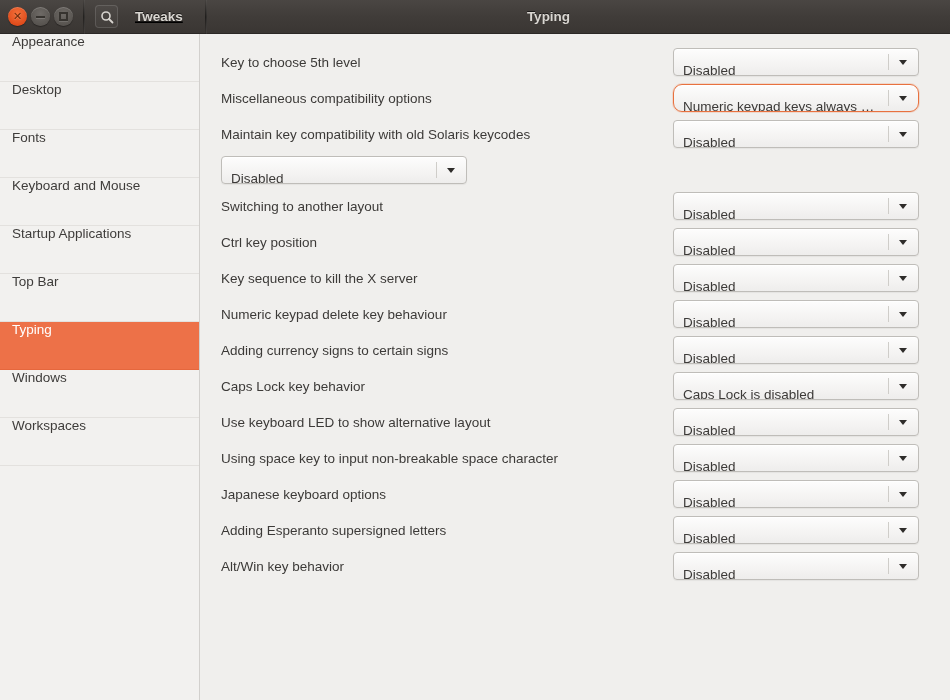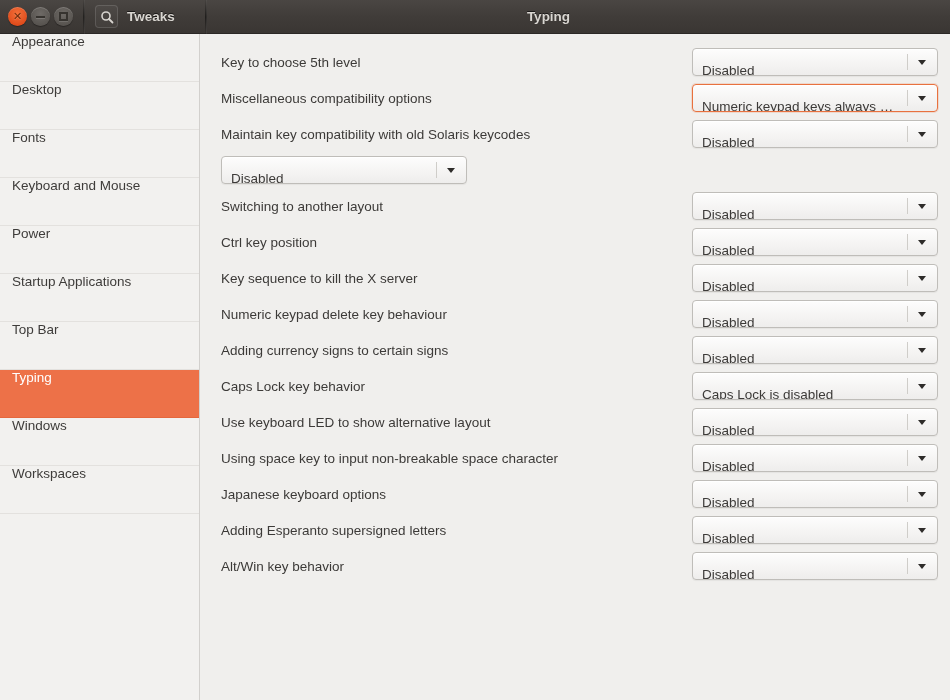--- a/index.html
+++ b/index.html
@@ -72,25 +72,26 @@
     height: 34px;
     background: linear-gradient(to bottom, rgba(0,0,0,0.05), rgba(0,0,0,0.45), rgba(0,0,0,0.05));
     border-right: 1px solid rgba(255,255,255,0.07);
     margin-left: 10px;
     flex: 0 0 auto;
   }
 
   .app-head {
     display: flex;
     align-items: center;
-    gap: 9px;
+    gap: 17px;
     padding-left: 10px;
     flex: 0 0 auto;
     width: 120px;
     box-sizing: border-box;
+    text-decoration: underline;
   }
   .search-btn {
     width: 23px;
     height: 23px;
     border-radius: 4px;
     border: 1px solid rgba(255,255,255,0.13);
     background: rgba(255,255,255,0.04);
     display: flex;
     align-items: center;
     justify-content: center;
@@ -165,21 +166,21 @@
     overflow: hidden;
   }
   .rows {
     padding-top: 10px;
   }
   .row {
     height: 36px;
     display: flex;
     align-items: center;
     padding-left: 21px;
-    padding-right: 12px;
+    padding-right: 31px;
     box-sizing: border-box;
   }
   .row-label {
     flex: 1 1 auto;
     font-size: 13.5px;
     color: #3c3a38;
     white-space: nowrap;
     overflow: hidden;
   }
 
@@ -193,20 +194,21 @@
     align-items: stretch;
     border: 1px solid #bfbdb9;
     border-radius: 4px;
     background: linear-gradient(to bottom, #fdfdfd 0%, #f6f5f4 50%, #eeedec 100%);
     box-shadow: 0 1px 0 rgba(255,255,255,0.9) inset, 0 1px 1px rgba(0,0,0,0.05);
     overflow: hidden;
   }
   .combo.focused {
     border-color: #e8713e;
     box-shadow: 0 1px 0 rgba(255,255,255,0.9) inset, 0 0 0 1px rgba(232,113,62,0.18);
+    border-radius: 9px;
   }
   .combo-value {
     flex: 1 1 auto;
     display: flex;
     align-items: center;
     padding-left: 9px;
     font-size: 13.5px;
     color: #3c3a38;
     white-space: nowrap;
     overflow: hidden;
@@ -279,23 +281,20 @@
     <div class="side-item">
       <span>Desktop</span>
     </div>
     <div class="side-item">
       <span>Fonts</span>
     </div>
     <div class="side-item">
       <span>Keyboard and Mouse</span>
     </div>
     <div class="side-item">
-      <span>Power</span>
-    </div>
-    <div class="side-item">
       <span>Startup Applications</span>
     </div>
     <div class="side-item">
       <span>Top Bar</span>
     </div>
     <div class="side-item selected">
       <span>Typing</span>
     </div>
     <div class="side-item">
       <span>Windows</span>

